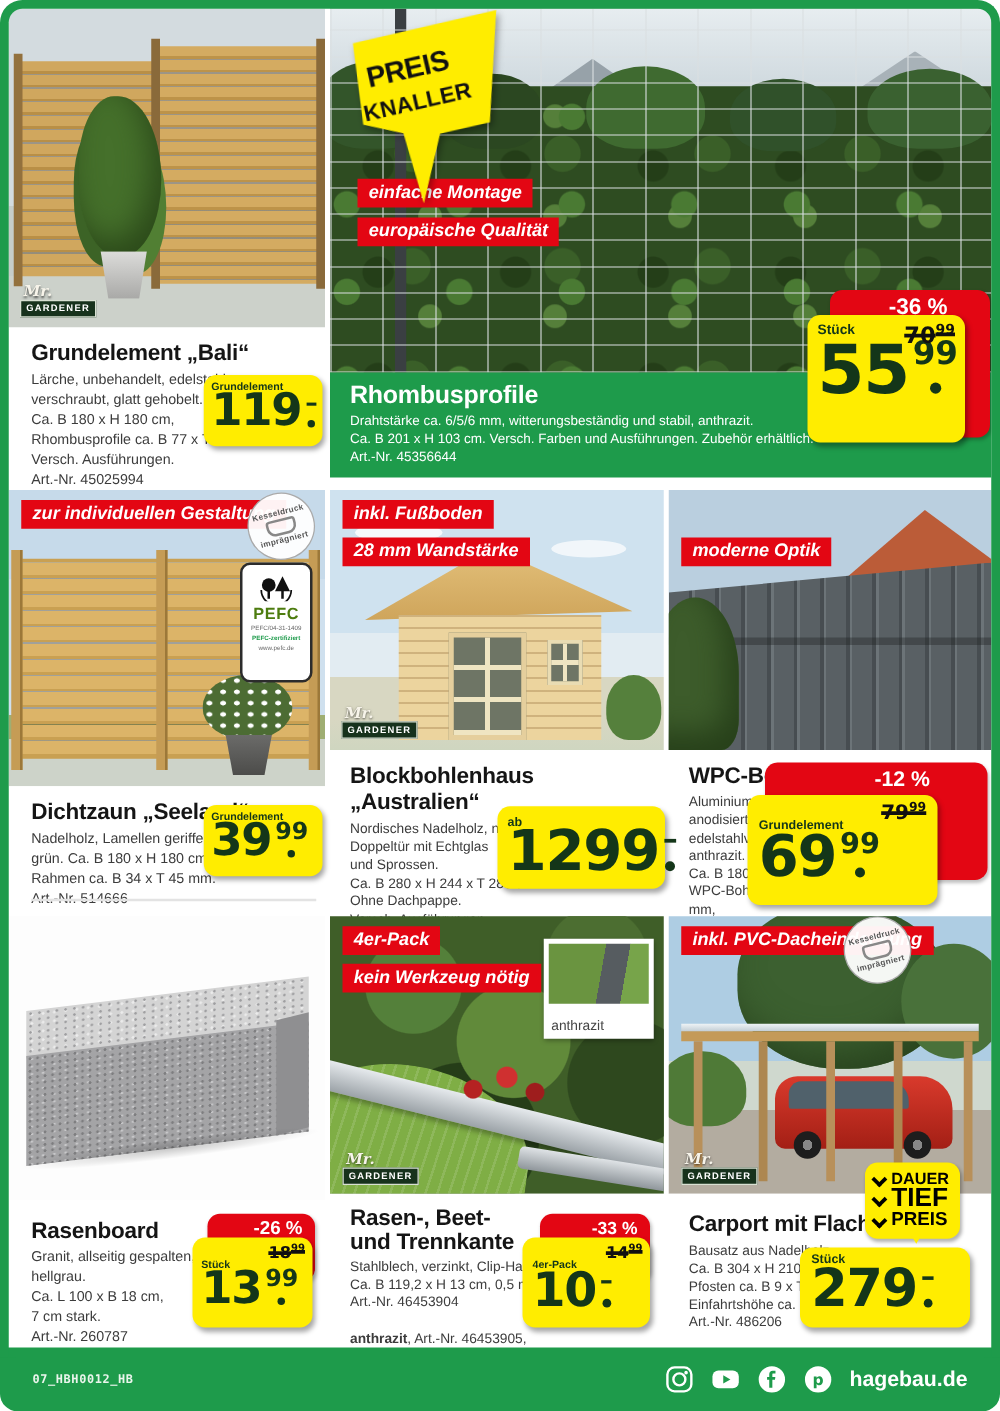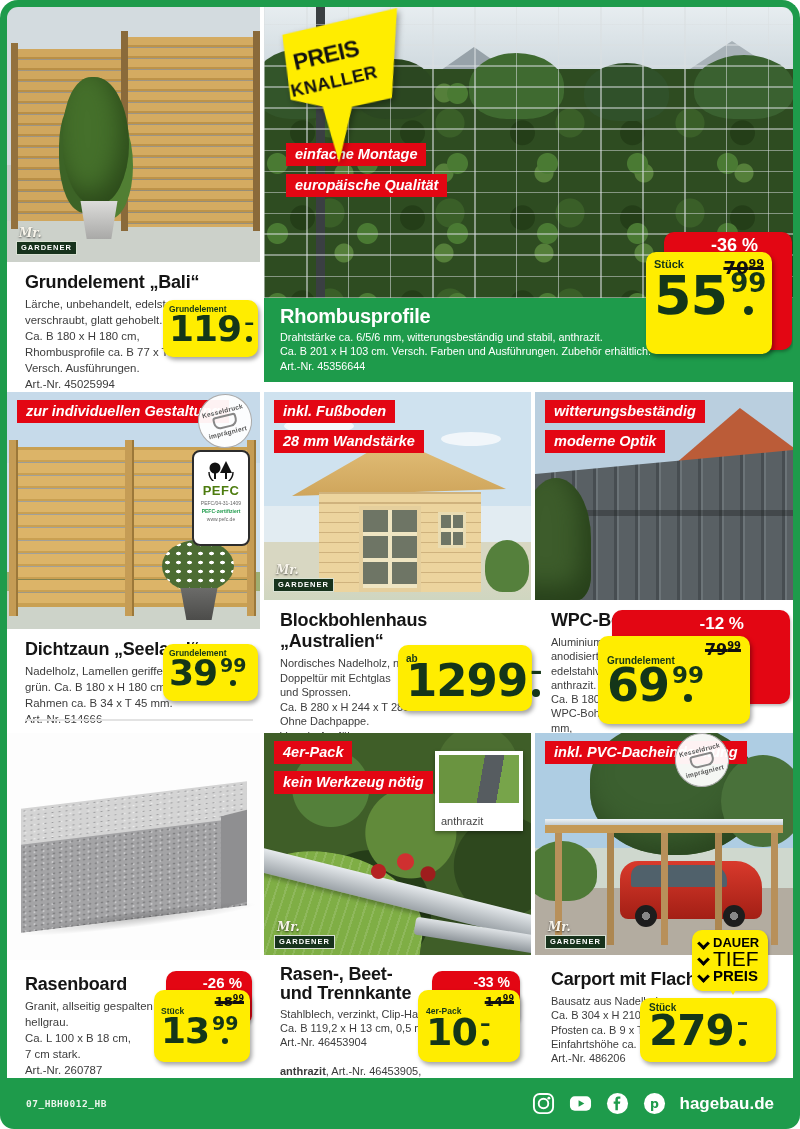--- a/index.html
+++ b/index.html
@@ -46,21 +46,21 @@
   .pk{position:absolute;z-index:5;filter:drop-shadow(2px 3px 3px rgba(0,0,0,.35));transform:rotate(-3deg)}
   .pkshape{width:122px;height:172px;background:var(--yellow);clip-path:polygon(3% 12%,98% 0,90% 52%,57% 56%,44% 88%,33% 55%,7% 50%)}
   .pk .t1{position:absolute;left:13px;top:30px;font-size:23px;font-weight:800;color:#111;transform:rotate(-10deg);letter-spacing:-.5px}
   .pk .t2{position:absolute;left:9px;top:60px;font-size:18px;font-weight:800;color:#111;transform:rotate(-10deg);letter-spacing:.3px}
   
   .dtp{position:absolute;z-index:6;background:var(--yellow);border-radius:10px;padding:7px 9px 7px 7px;box-shadow:1px 2px 3px rgba(0,0,0,.3)}
   .dtp:after{content:"";position:absolute;left:34px;bottom:-11px;border:7px solid transparent;border-top:12px solid var(--yellow)}
   .dtp .row{display:flex;align-items:center;gap:5px;line-height:.95}
   .chv{width:9px;height:9px;border-left:3.5px solid #000;border-bottom:3.5px solid #000;transform:rotate(-45deg);flex:none}
   .dtp .w1{font-size:13px;font-weight:800}
-  .dtp .w2{font-size:21px;font-weight:400}
+  .dtp .w2{font-size:21px;font-weight:700}
   .dtp .w3{font-size:15px;font-weight:800}
   
   .footer{position:absolute;left:0;top:1078px;width:800px;height:51px;background:var(--green);z-index:60;display:flex;align-items:center;justify-content:space-between;padding:0 26px;border-radius:0 0 14px 14px}
   .fcode{color:#eaf5ec;font-family:"DejaVu Sans Mono",monospace;font-size:9.5px;font-weight:700;letter-spacing:.5px}
   .fright{display:flex;align-items:center;gap:14px}
   .fsite{color:#fff;font-weight:700;font-size:17px}
   .ficon{width:23px;height:23px;display:inline-block}
   .sep{position:absolute;background:#e3e3e3}
 </style>
 </head>
@@ -226,21 +226,20 @@
       </span>
     </div>
   </div>
 
   <div class="photo" style="left:535px;top:392px;width:258px;height:208px;background:linear-gradient(#bacfdf 0 55%,#cdd8de)">
     <div class="ph" style="right:0;top:16px;width:118px;height:56px;background:#bb5c38;clip-path:polygon(0 100%,55% 0,100% 70%,100% 100%)"></div>
     <div class="ph" style="right:0;top:64px;width:62px;height:58px;background:#ece8de"></div>
     <div class="ph" style="left:0;top:58px;width:258px;height:150px;background:repeating-linear-gradient(90deg,#596064 0 16px,#474d51 16px 19px,#6c7478 19px 21px);clip-path:polygon(0 16%,100% 0,100% 100%,0 100%)"></div>
     <div class="ph" style="left:0;top:118px;width:258px;height:6px;background:rgba(25,28,30,.35)"></div>
     <div class="ph" style="left:-14px;top:86px;width:70px;height:122px;background:#3d5c2b;border-radius:50% 50% 20% 20%;box-shadow:inset -10px -14px 24px #27401a"></div>
-    <span class="chip" style="left:10px;top:8px">witterungsbeständig</span>
     <span class="chip" style="left:10px;top:38px">moderne Optik</span>
   </div>
   <div class="ttext" style="left:535px;top:600px;width:258px;height:130px;padding-left:16px">
     <h3 class="title">WPC-Bohlenzaun „Dius“</h3>
     <div class="desc" style="font-size:11px;line-height:1.3;width:150px">Aluminiumriegel, blank anodisiert,
 edelstahlverschraubt, anthrazit.
 Ca. B 180 x H 180 cm,
 WPC-Bohlen ca. B 115 x T 9 mm,
 Riegel ca. B 70 x T 14 mm.
 Nicht ständig im Programm.

